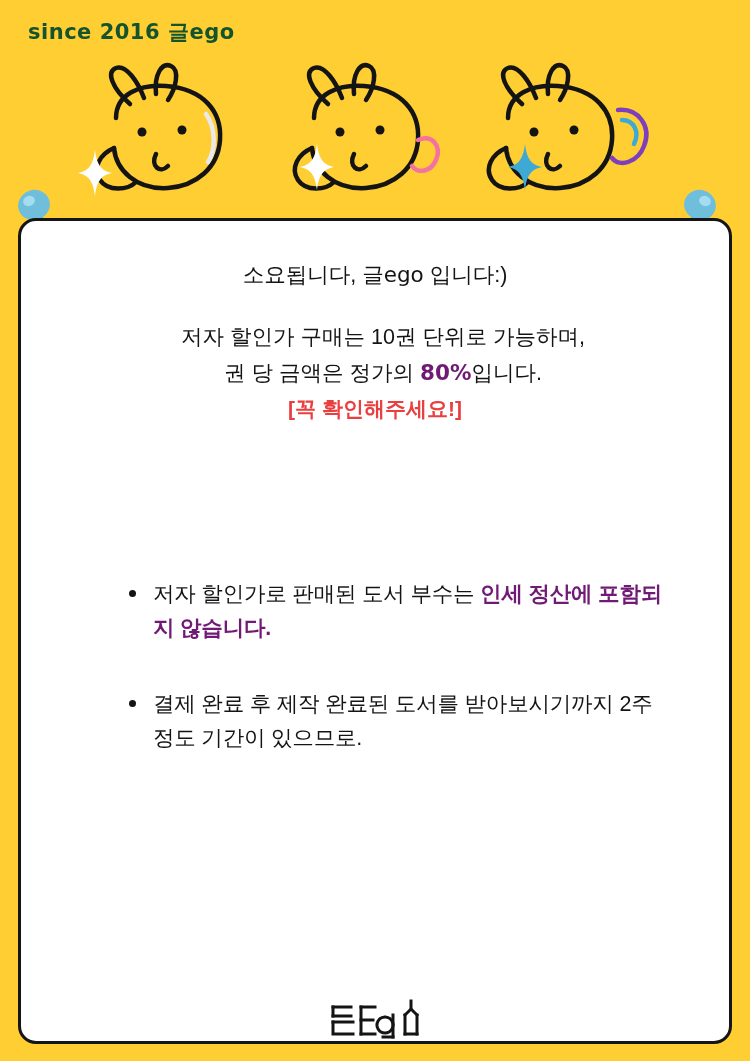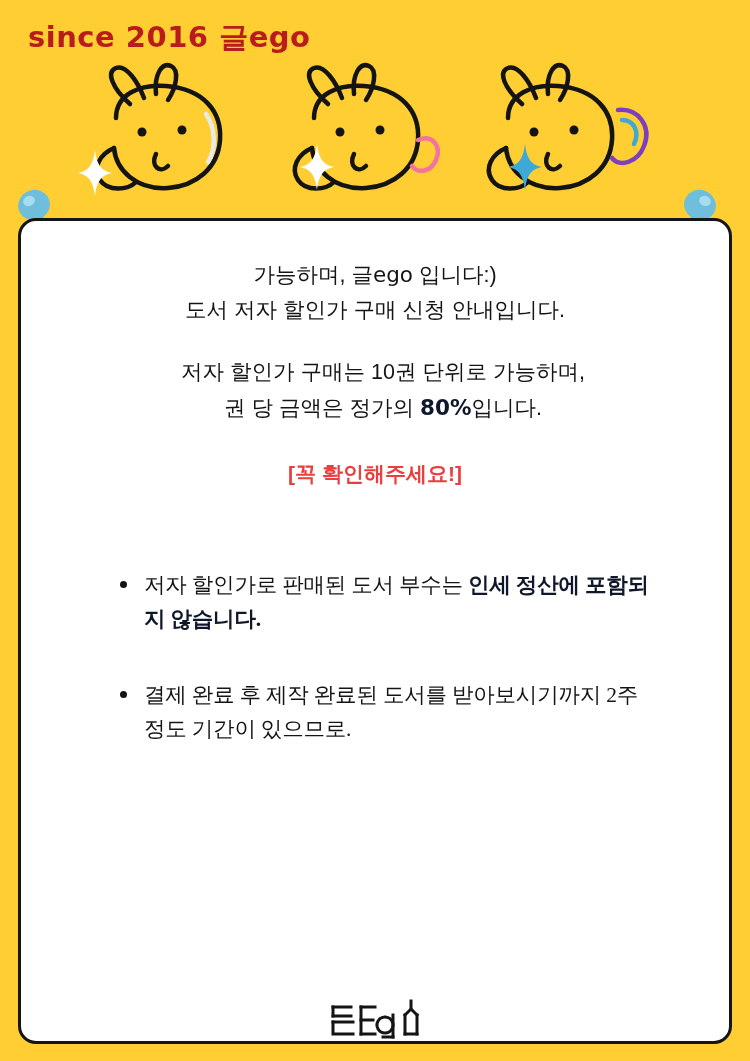--- a/index.html
+++ b/index.html
@@ -15,23 +15,23 @@
     overflow: hidden;
   }
 
   
   .brand-line {
     position: absolute;
     top: 18px;
     left: 28px;
     font-family: "DejaVu Sans", sans-serif;
     font-weight: bold;
-    font-size: 29px;
+    font-size: 21px;
     letter-spacing: 0.5px;
-    color: #b91c1c;
+    color: #14532d;
     white-space: nowrap;
   }
   .brand-line .kr {
     font-family: "Liberation Sans", sans-serif;
   }
 
   
   .illustration-row {
     position: absolute;
     top: 58px;
@@ -92,40 +92,38 @@
     font-family: "Liberation Sans", sans-serif;
   }
   .intro .mono-ego {
     font-family: "DejaVu Sans", sans-serif;
   }
   .intro-block-2 {
     margin-top: 27px;
     padding-left: 16px;
   }
   .hl-red {
-    color: #0f172a;
+    color: #701a75;
     font-weight: bold;
   }
   .notice {
-    margin-top: 30px;
     color: #ea3f3f;
     font-weight: bold;
     font-size: 21px;
   }
 
   
   .bullets {
     position: absolute;
     top: 344px;
     left: 92px;
     width: 548px;
-    margin: 3px;
+    margin: 12px;
     padding: 0;
     list-style: none;
-    font-family: Liberation Serif, serif;
   }
   .bullets li {
     position: relative;
     padding-left: 28px;
     margin-bottom: 42px;
     font-size: 21.5px;
     line-height: 34px;
     color: #141414;
     letter-spacing: -0.2px;
   }
@@ -219,23 +217,22 @@
 <svg class="pin pin-right" viewBox="0 0 46 58">
   <path d="M22 26 L4 50 L16 57 Z" fill="#4E8FAB"></path>
   <ellipse cx="28" cy="17" rx="16" ry="15" fill="#6FBEDC" transform="rotate(20 28 17)"></ellipse>
   <ellipse cx="33" cy="13" rx="6" ry="5" fill="#A6DCF0" transform="rotate(20 33 13)"></ellipse>
 </svg>
 
 <div class="paper">
 
   <div class="intro">
     <div>
-      <span>가능하며, 글</span><span class="mono-ego">ego</span><span> 입니다:)</span>
+      <span>소요됩니다, 글</span><span class="mono-ego">ego</span><span> 입니다:)</span>
     </div>
-    <div>도서 저자 할인가 구매 신청 안내입니다.</div>
 
     <div class="intro-block-2">
       <div>저자 할인가 구매는 10권 단위로 가능하며,</div>
       <div>
         <span>권 당 금액은 정가의 </span><span class="hl-red mono-ego">80%</span><span>입니다.</span>
       </div>
     </div>
 
     <div class="notice">[꼭 확인해주세요!]</div>
   </div>

